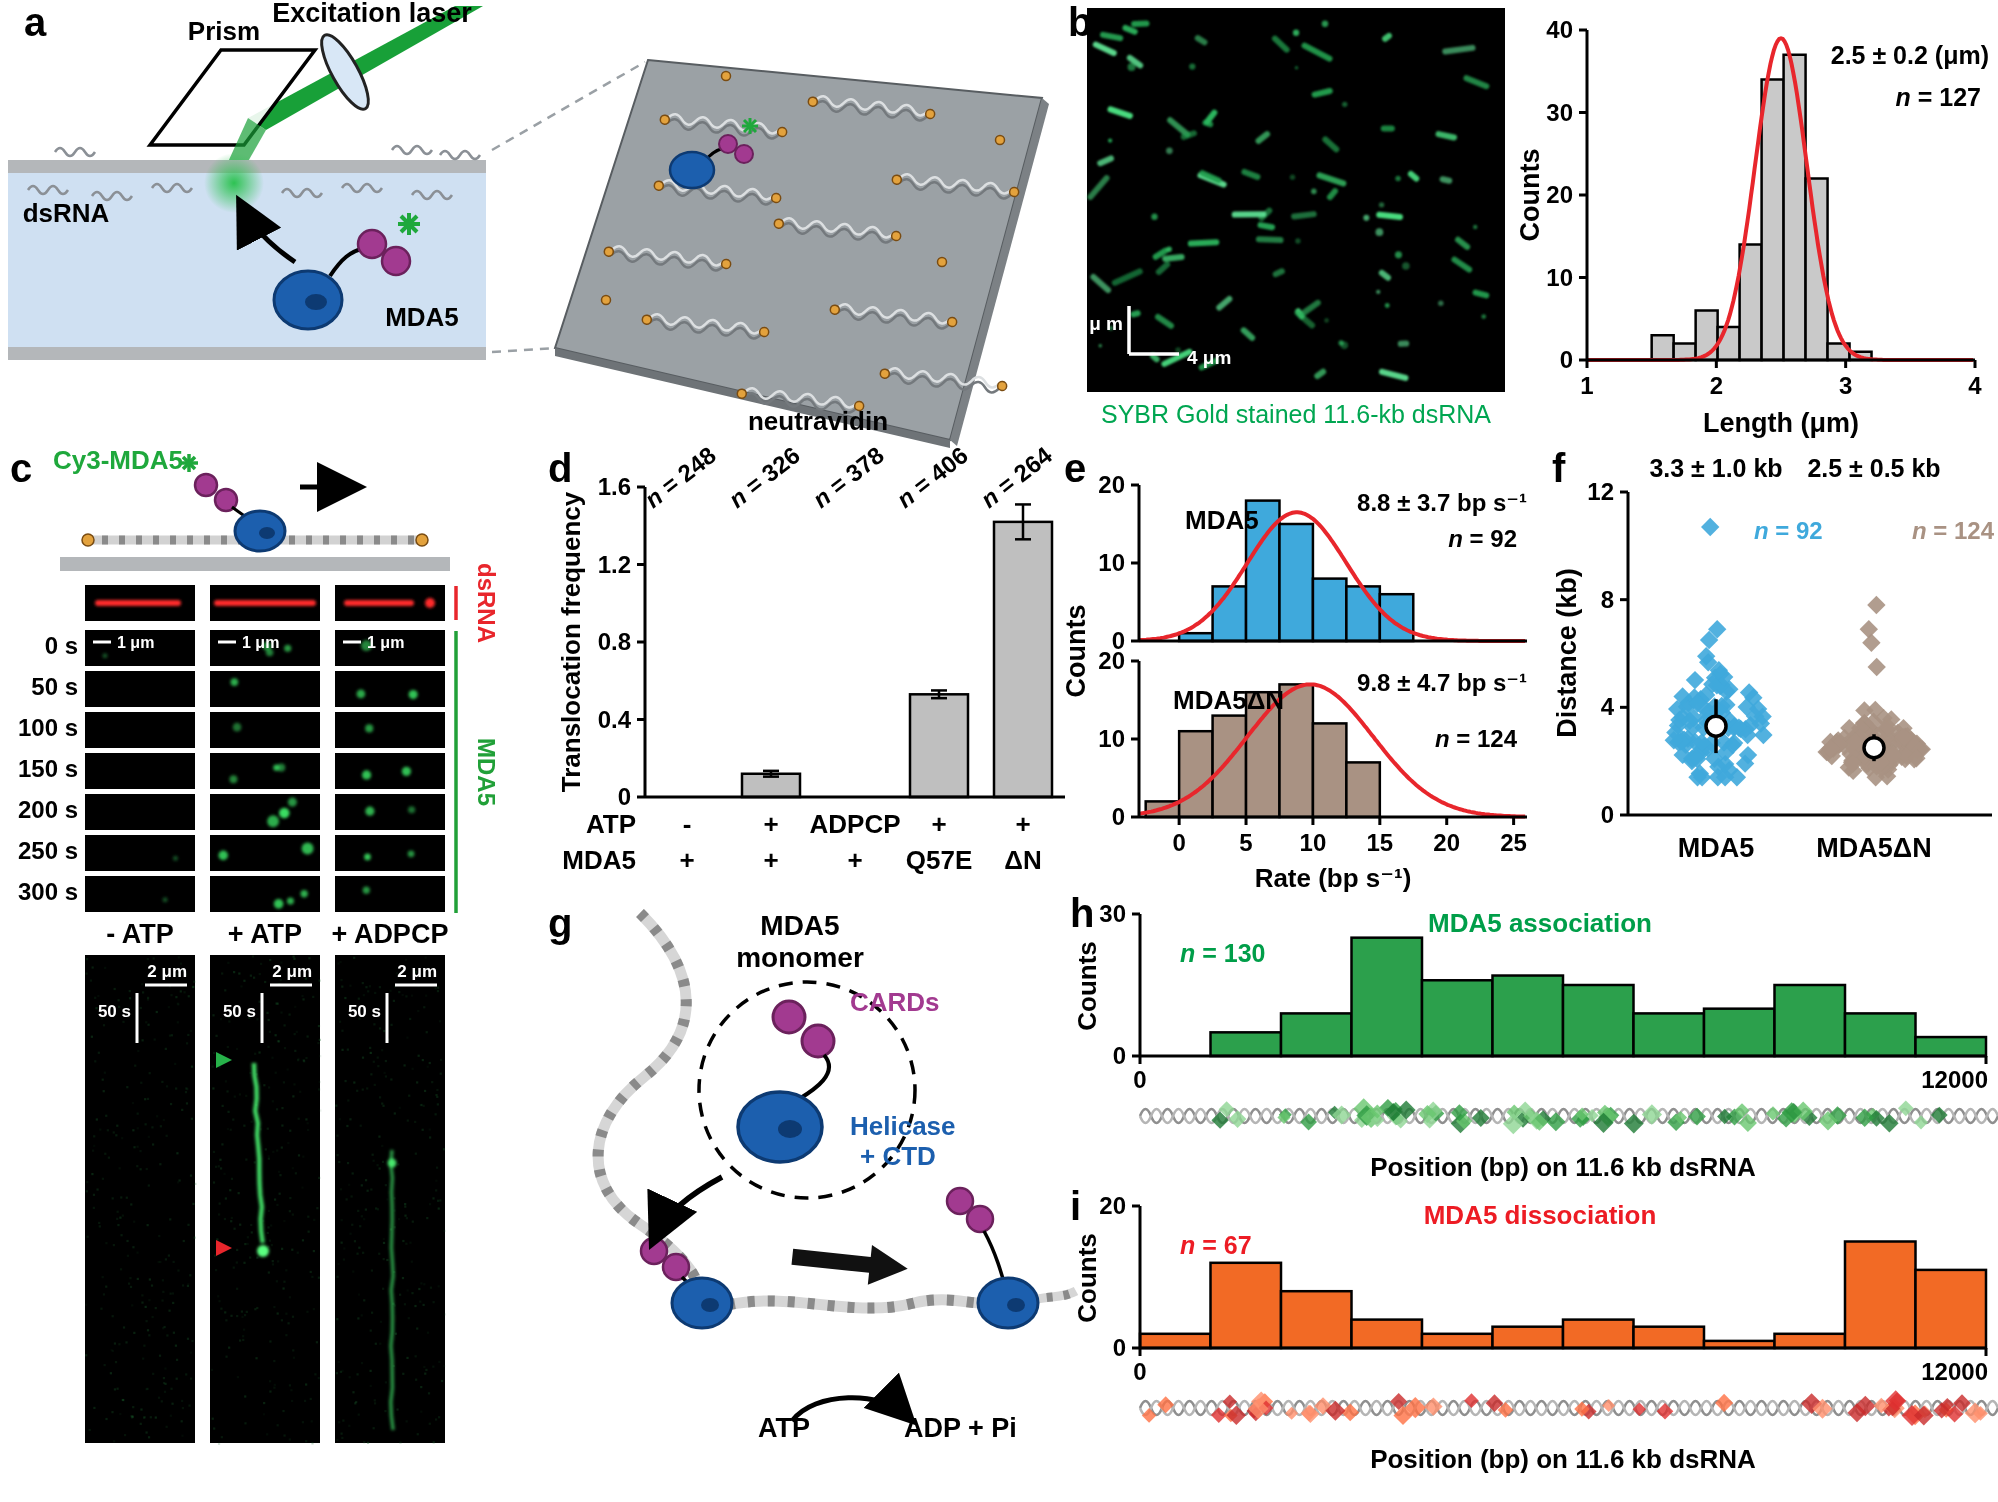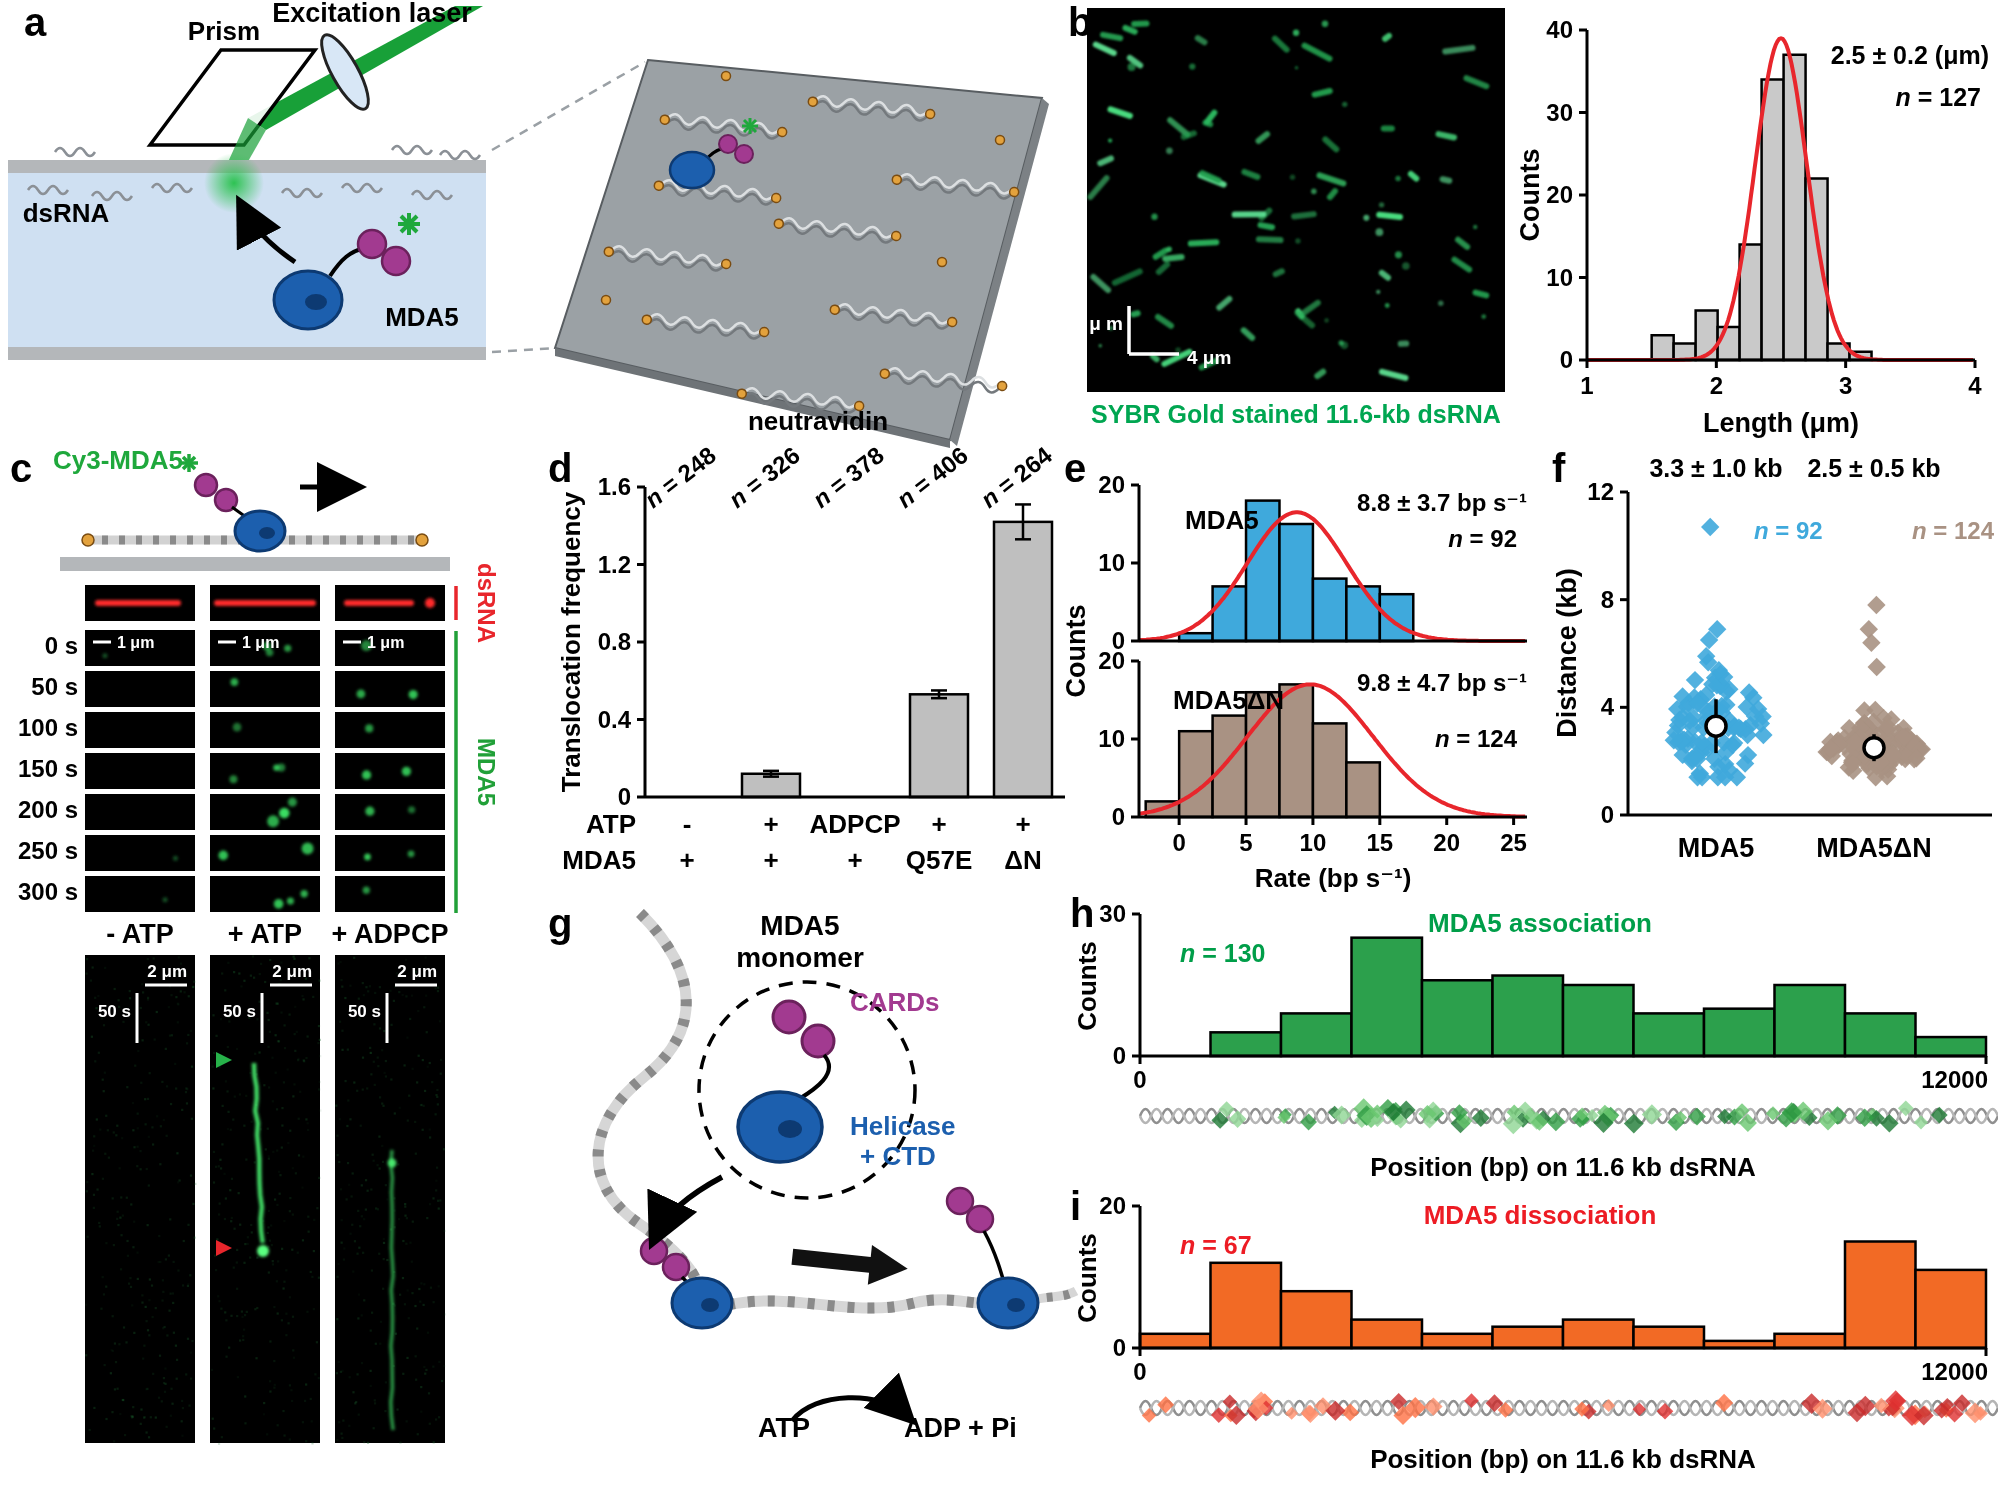--- a/index.html
+++ b/index.html
@@ -269,21 +269,21 @@
         <circle cx="205.49357169191353" cy="169.1263991780579" r="2.6708616570103914" fill="#22a04f" opacity="0.46066589255351575"></circle>
         <circle cx="292.36530703143217" cy="224.22567292116582" r="3.8639532807283103" fill="#5fe394" opacity="0.6396444514160976"></circle>
         <circle cx="13.261935481568798" cy="337.77860566973686" r="1.65559334482532" fill="#4ade80" opacity="0.6433991903671995"></circle>
         <circle cx="279.3470286508091" cy="209.8566970974207" r="3.0252859599422663" fill="#5fe394" opacity="0.7321449485374615"></circle>
       </g>
       <line x1="42" y1="298" x2="42" y2="346" stroke="#fff" stroke-width="3.5"></line>
       <line x1="42" y1="346" x2="92" y2="346" stroke="#fff" stroke-width="3.5"></line>
       <text x="36" y="322" text-anchor="end" font-size="19" fill="#fff">4 μ m</text>
       <text x="100" y="356" text-anchor="start" font-size="19" fill="#fff">4 μm</text>
     </svg>
-  <div style="position:absolute;left:1087px;top:400px;width:418px;text-align:center;color:#00a651;font-weight:bold;font-size:25px;">SYBR Gold stained 11.6-kb dsRNA</div>
+  <div style="position:absolute;left:1087px;top:400px;width:418px;text-align:center;color:#00a651;font-weight:normal;font-size:25px;">SYBR Gold stained 11.6-kb dsRNA</div>
   <svg id="svg-b-hist" style="left:1515px;top:2px" width="482" height="442" viewBox="0 0 482 442">
       <g>
         <rect x="136.66666666666666" y="333.25" width="21.98666666666665" height="24.75" fill="#c9c9c9" stroke="#000" stroke-width="2.5"></rect>
         <rect x="158.6533333333333" y="341.5" width="21.986666666666707" height="16.5" fill="#c9c9c9" stroke="#000" stroke-width="2.5"></rect>
         <rect x="180.64000000000001" y="308.5" width="21.986666666666622" height="49.5" fill="#c9c9c9" stroke="#000" stroke-width="2.5"></rect>
         <rect x="202.62666666666664" y="325" width="21.986666666666707" height="33" fill="#c9c9c9" stroke="#000" stroke-width="2.5"></rect>
         <rect x="224.61333333333334" y="242.5" width="21.98666666666665" height="115.5" fill="#c9c9c9" stroke="#000" stroke-width="2.5"></rect>
         <rect x="246.6" y="77.5" width="21.986666666666707" height="280.5" fill="#c9c9c9" stroke="#000" stroke-width="2.5"></rect>
         <rect x="268.5866666666667" y="52.75" width="21.98666666666668" height="305.25" fill="#c9c9c9" stroke="#000" stroke-width="2.5"></rect>
         <rect x="290.5733333333334" y="176.49999999999997" width="21.98666666666668" height="181.50000000000003" fill="#c9c9c9" stroke="#000" stroke-width="2.5"></rect>

